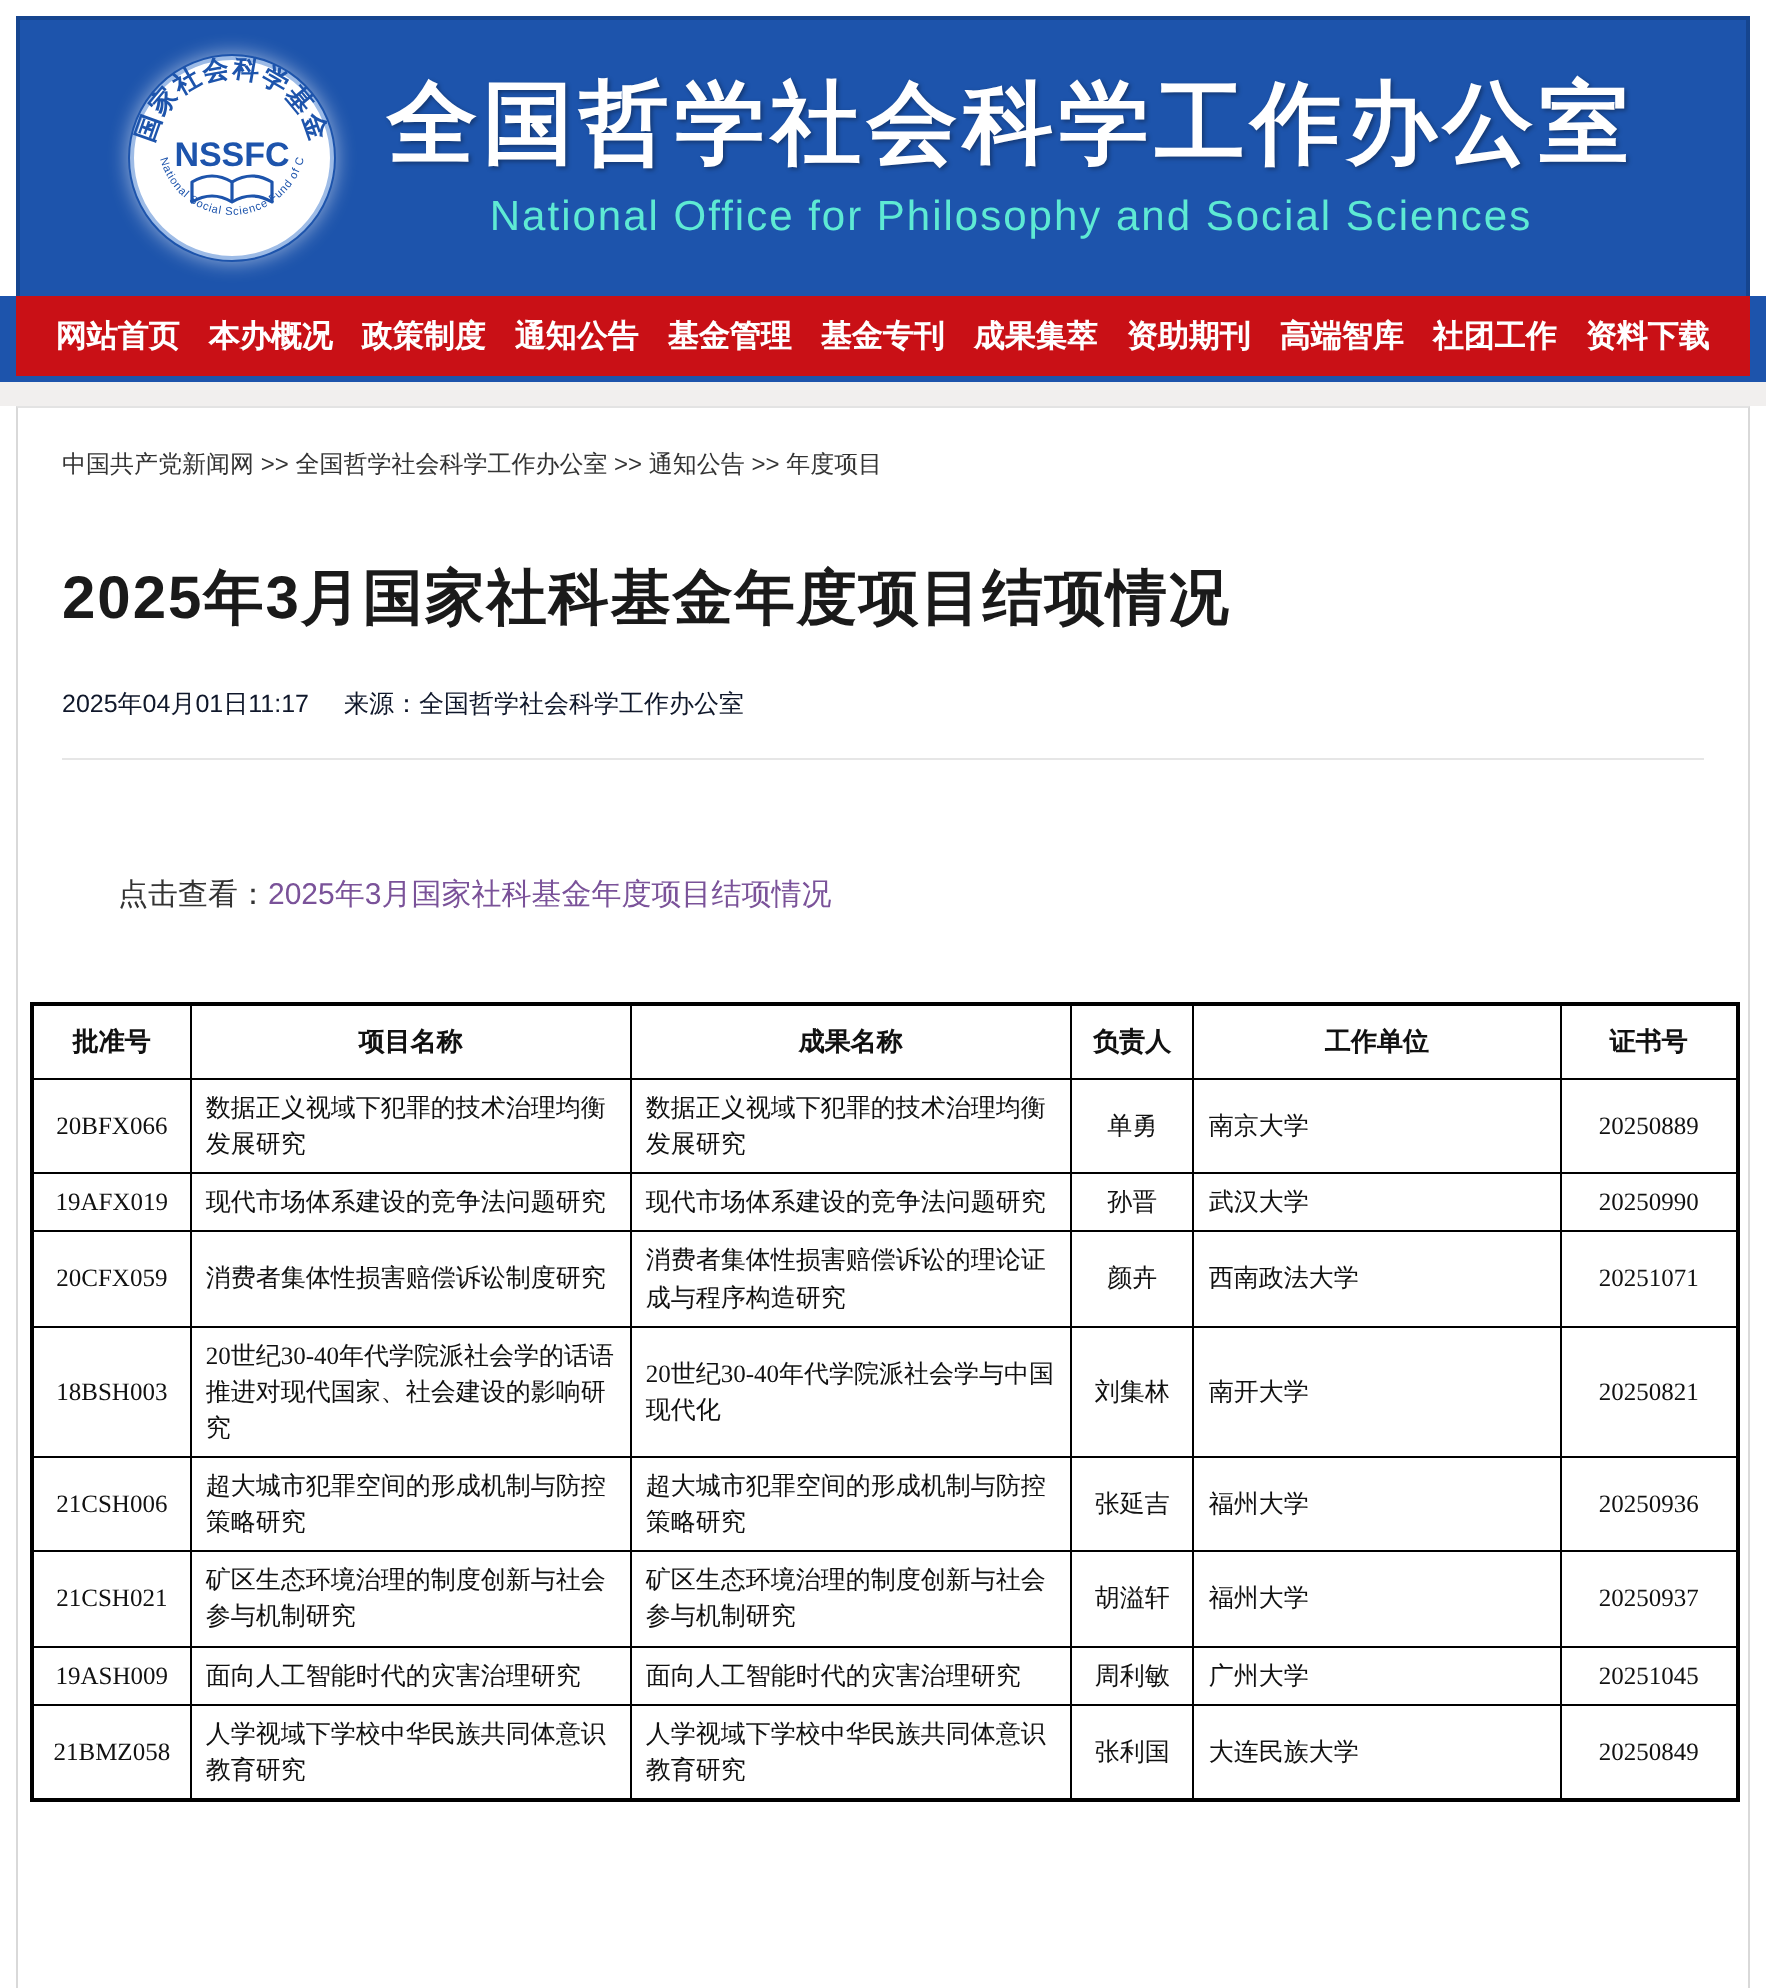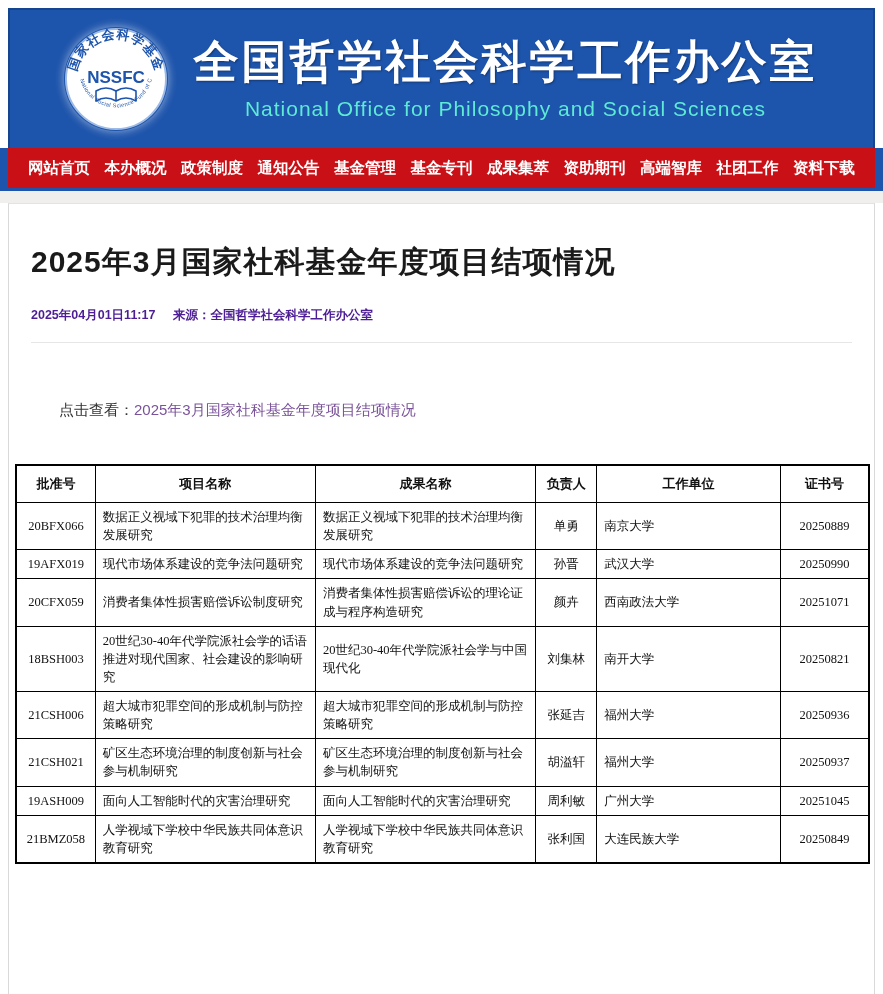--- a/index.html
+++ b/index.html
@@ -44,23 +44,22 @@
     min-height:800px; padding:0 0 10px 0;
   }
   .article-pad { padding:0 22px; }
   .breadcrumb { padding-top:20px; font-size:12px; color:#333; }
   .bc-link { color:#333; text-decoration:none; cursor:pointer; }
   .bc-sep { color:#333; }
   .article-title {
     margin-top:38px; font-size:30px; font-weight:700; color:#1a1a1a; letter-spacing:1px;
   }
   .article-meta {
-    margin-top:24px; padding-bottom:18px; font-size:12.5px; color:#4c1d95;
+    margin-top:24px; padding-bottom:18px; font-size:12.5px; color:#0f172a;
     border-bottom:1px solid #e6e6e6;
-    font-weight:bold;
   }
   .article-meta .src { margin-left:14px; }
   .view-line { margin-top:58px; padding-left:28px; font-size:15px; color:#333; }
   .view-link { text-decoration:none; cursor:pointer; }
   
   .table-wrap { margin:44px 4px 0 6px; }
   table.results {
     width:100%; border-collapse:collapse; border:2px solid #000;
     font-family:"Liberation Serif","DejaVu Serif",serif; font-size:12.5px; color:#111;
   }
@@ -122,20 +121,21 @@
       <a class="nav-item">高端智库</a>
       <a class="nav-item">社团工作</a>
       <a class="nav-item">资料下载</a>
     </nav>
 </div>
 
 <div class="gray-gap"></div>
 
 <div class="card">
   <div class="article-pad">
+    <div class="breadcrumb"><a class="bc-link">中国共产党新闻网</a><span class="bc-sep"> &gt;&gt; </span><a class="bc-link">全国哲学社会科学工作办公室</a><span class="bc-sep"> &gt;&gt; </span><a class="bc-link">通知公告</a><span class="bc-sep"> &gt;&gt; </span><a class="bc-link">年度项目</a></div>
 
     <h1 class="article-title">2025年3月国家社科基金年度项目结项情况</h1>
 
     <div class="article-meta">
       <span>2025年04月01日11:17</span>
       <span class="src">来源：全国哲学社会科学工作办公室</span>
     </div>
 
     <div class="view-line">
       <span>点击查看：</span><a class="view-link" id="viewLink" style="color: rgb(122, 82, 153);">2025年3月国家社科基金年度项目结项情况</a>

